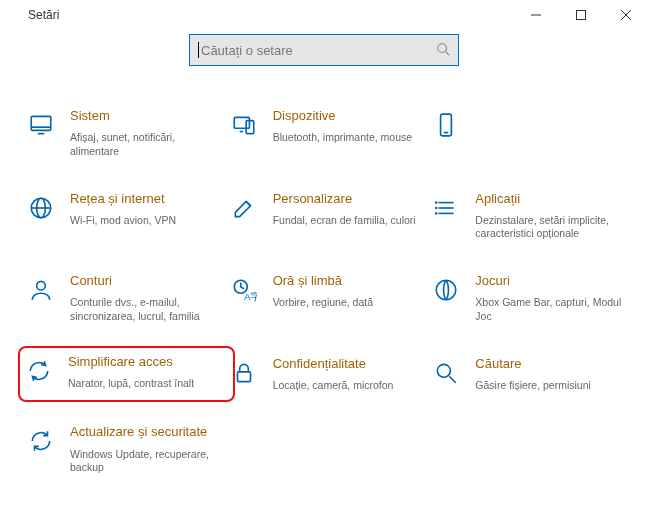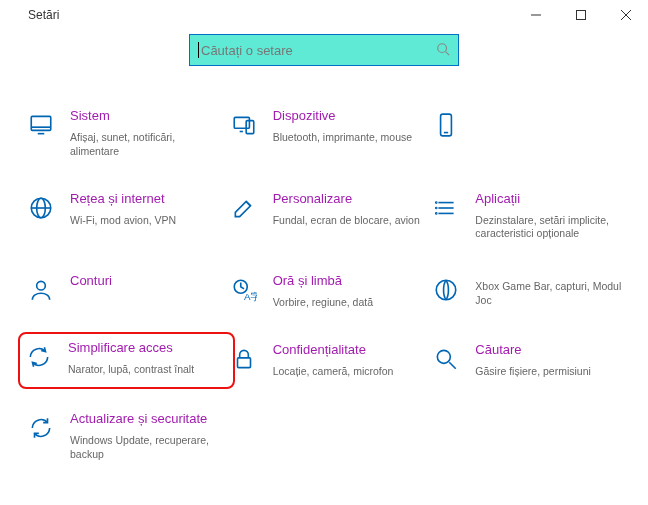--- a/index.html
+++ b/index.html
@@ -39,21 +39,21 @@
   }
   .search {
     width: 270px;
     height: 32px;
     border: 1px solid #006fc5;
     display: flex;
     align-items: center;
     padding: 0 8px;
     font-size: 13px;
     color: #777;
-    background: #5eead4;
+    background: #e5e5e5;
   }
   .search .cursor {
     width: 1px; height: 16px; background:#000; margin-right:2px;
     animation: none;
   }
   .search .ph { flex:1; }
   .search .sicon { color:#888; }
 
   .grid {
     display: grid;
@@ -74,21 +74,21 @@
     width: 30px; height: 30px;
     flex: 0 0 30px;
     color:#0066b4;
     display:flex; align-items:center; justify-content:center;
     margin-top:2px;
   }
   .tile .icon svg { width: 26px; height: 26px; stroke:#0066b4; fill:none; stroke-width:1.5; }
   .tile .txt { min-width:0; }
   .tile .ttl {
     font-size: 13px;
-    color:#a21caf;
+    color:#a16207;
     line-height: 1.25;
   }
   .tile .sub {
     font-size: 10.5px;
     color:#666;
     line-height: 1.3;
     margin-top:7px;
     max-width: 150px;
   }
   .highlight {
@@ -190,21 +190,21 @@
 
   <div class="tile">
     <span class="icon">
       <svg viewBox="0 0 24 24">
           <path d="M4 16l10-10 4 4-10 10H4v-4z"></path>
           <path d="M14 6l4 4"></path>
         </svg>
     </span>
     <div class="txt">
       <div class="ttl">Personalizare</div>
-      <div class="sub">Fundal, ecran de blocare, avion</div>
+      <div class="sub">Fundal, ecran de familia, culori</div>
     </div>
   </div>
 
   <div class="tile">
     <span class="icon">
       <svg viewBox="0 0 24 24">
           <line x1="5" y1="7" x2="19" y2="7"></line>
           <line x1="5" y1="12" x2="19" y2="12"></line>
           <line x1="5" y1="17" x2="19" y2="17"></line>
           <circle cx="3" cy="7" r="0.5"></circle>
@@ -220,20 +220,21 @@
 
   <div class="tile">
     <span class="icon">
       <svg viewBox="0 0 24 24">
           <circle cx="12" cy="8" r="4"></circle>
           <path d="M4 21c0-4 4-6 8-6s8 2 8 6"></path>
         </svg>
     </span>
     <div class="txt">
       <div class="ttl">Conturi</div>
+      <div class="sub">Conturile dvs., e-mailul, sincronizarea, lucrul, familia</div>
     </div>
   </div>
 
   <div class="tile">
     <span class="icon">
       <svg viewBox="0 0 24 24">
           <circle cx="9" cy="9" r="6"></circle>
           <path d="M9 5v4l3 2"></path>
           <text x="12" y="21" font-size="9" fill="#0066b4" stroke="none">A字</text>
         </svg>
@@ -245,20 +246,21 @@
   </div>
 
   <div class="tile">
     <span class="icon">
       <svg viewBox="0 0 24 24">
           <circle cx="12" cy="12" r="9"></circle>
           <path d="M12 3c-3 4-3 14 0 18M12 3c3 4 3 14 0 18"></path>
         </svg>
     </span>
     <div class="txt">
+      <div class="ttl">Jocuri</div>
       <div class="sub">Xbox Game Bar, capturi, Modul Joc</div>
     </div>
   </div>
 
   <div class="tile highlight">
     <span class="icon">
       <svg viewBox="0 0 24 24">
           <path d="M4 12a8 8 0 0 1 14-5"></path>
           <path d="M20 12a8 8 0 0 1-14 5"></path>
           <polyline points="17,3 18,7 14,6"></polyline>

